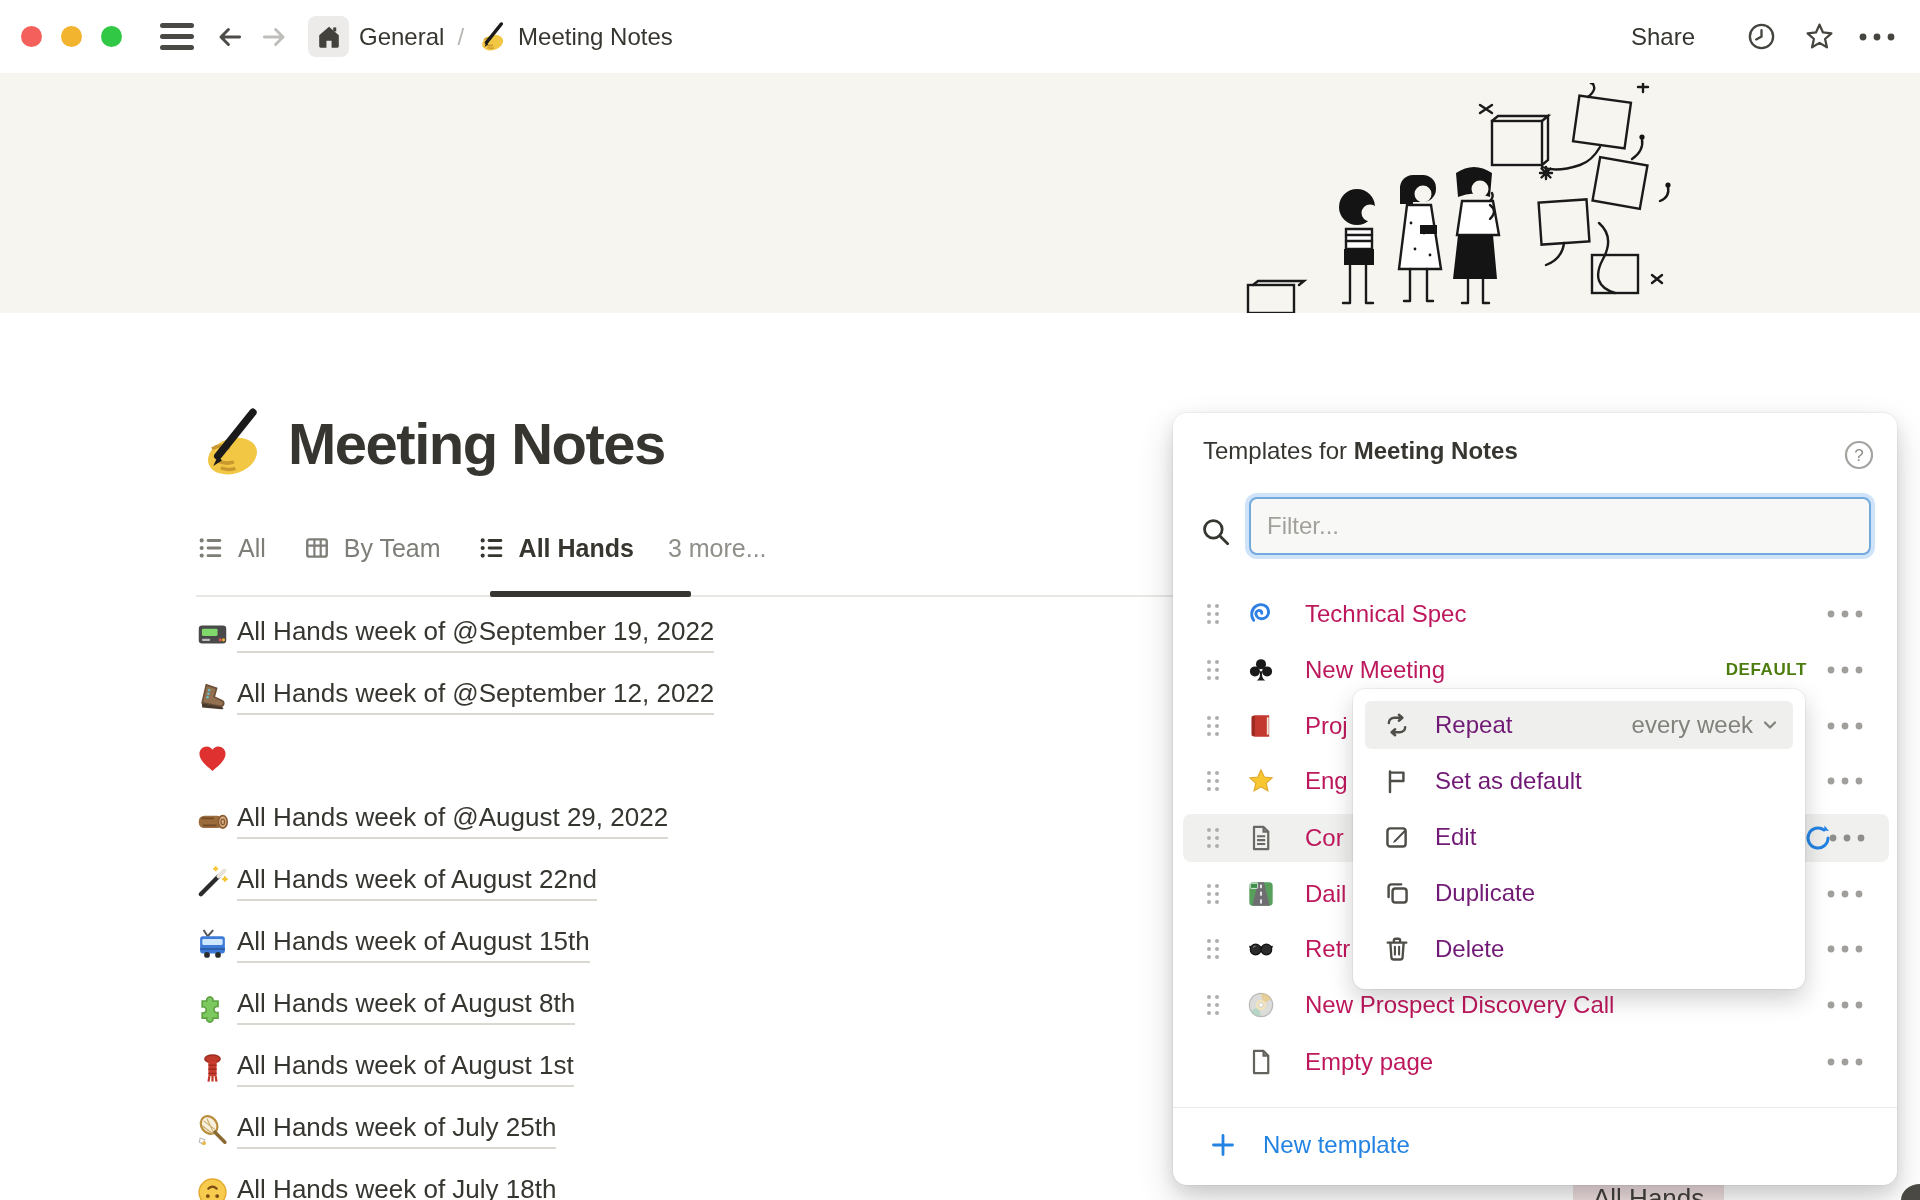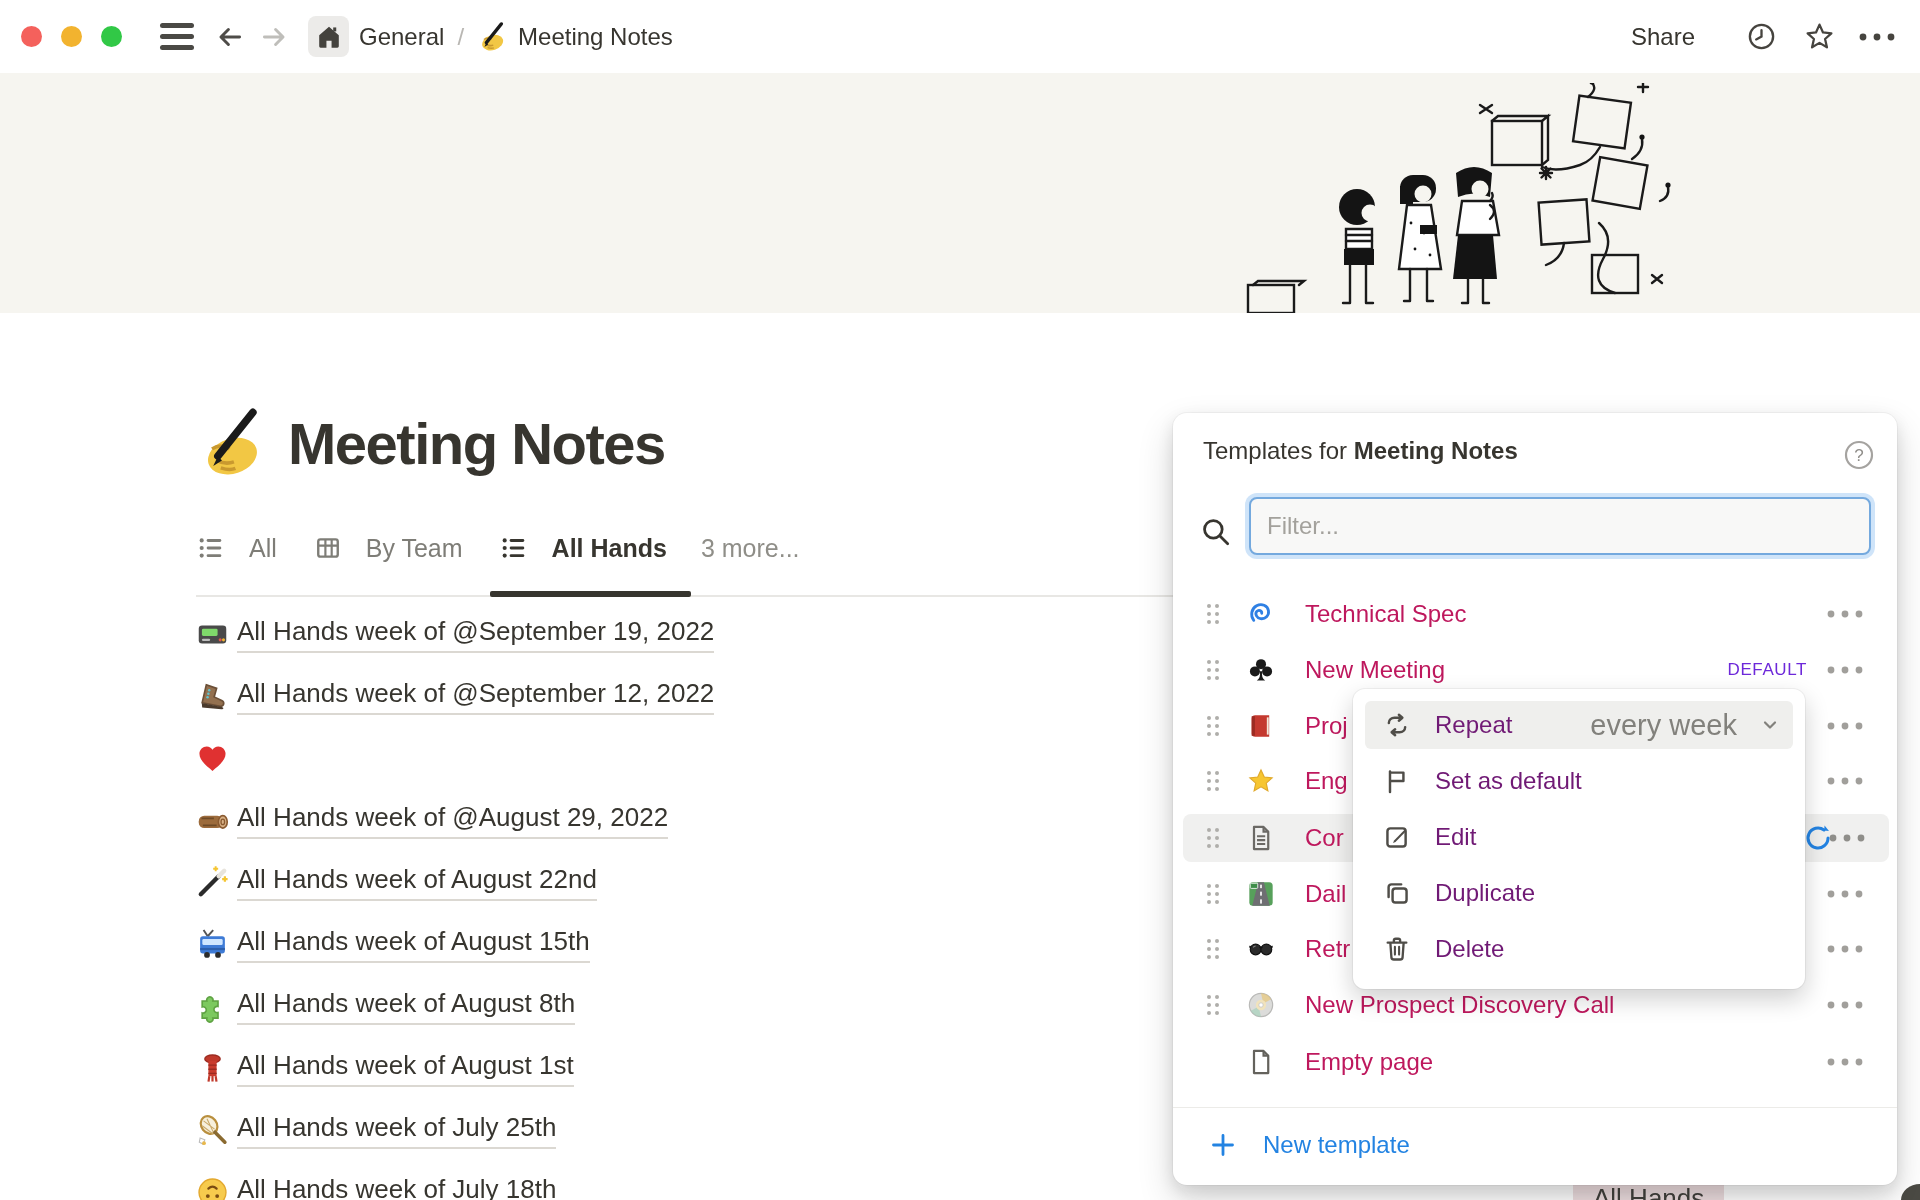--- a/index.html
+++ b/index.html
@@ -27,21 +27,21 @@
   
   .banner { position:absolute; left:0; top:73px; width:1920px; height:240px; background:#F6F5F0; overflow:hidden; }
   .banner svg.illo { position:absolute; left:1240px; top:10px; width:440px; height:230px; }
 
   
   .page-title { position:absolute; left:196px; top:408px; display:flex; align-items:center; gap:22px; }
   .page-title .t-emoji { width:70px; height:70px; }
   .page-title h1 { font-size:58px; font-weight:800; letter-spacing:-1.5px; color:#37352F; }
 
   .tabs { position:absolute; left:198px; top:526px; height:44px; display:flex; align-items:center; }
-  .tab { display:flex; align-items:center; gap:25px; font-size:25px; color:#7E7D77; cursor:pointer; }
+  .tab { display:flex; align-items:center; gap:14px; font-size:25px; color:#7E7D77; cursor:pointer; }
   .tab svg { width:26px; height:26px; }
   .tab.active { color:#37352F; font-weight:700; }
   .tab + .tab { margin-left:38px; }
   .more-tabs { margin-left:34px; font-size:25px; color:#8F8E88; cursor:pointer; }
   .tabs-divider { position:absolute; left:196px; top:595px; width:1528px; height:2px; background:#E8E7E4; }
   .tab-underline { position:absolute; left:490px; top:591px; width:201px; height:6px; background:#37352F; border-radius:2px; }
 
   .doc-list { position:absolute; left:196px; top:603px; width:920px; }
   .doc-item { height:62px; display:flex; align-items:center; gap:8px; cursor:pointer; }
   .doc-item .d-ico { width:33px; height:33px; flex:none; }
@@ -67,39 +67,39 @@
     font-family:"Liberation Sans","DejaVu Sans",sans-serif; }
   .filter-input::placeholder { color:#A3A19C; }
 
   .tpl-row { position:absolute; left:10px; width:704px; height:48px; display:flex; align-items:center; cursor:pointer; }
   .tpl-row.hl { background:#F0F0EF; border-radius:8px; width:706px; }
   .grip { width:16px; height:24px; margin-left:22px; flex:none; cursor:grab; }
   .grip.ghost { visibility:hidden; }
   .tpl-ico { width:28px; height:28px; margin-left:26px; flex:none; }
   .tpl-label { font-size:24px; color:#be185d; margin-left:30px; white-space:nowrap; }
   .tpl-right { margin-left:auto; display:flex; align-items:center; }
-  .default-badge { font-size:17px; letter-spacing:.6px; color:#6d28d9; margin-right:18px; }
+  .default-badge { font-size:17px; letter-spacing:.6px; color:#4d7c0f; margin-right:18px;font-weight:bold; }
   .row-dots { width:40px; height:10px; margin-right:22px; cursor:pointer; }
   .repeat-ind { position:absolute; left:620px; top:9px; width:30px; height:30px; }
   .tpl-divider { position:absolute; left:0; top:694px; width:724px; height:1px; background:#ECEBE8; }
   .new-tpl { position:absolute; left:36px; top:708px; height:48px; display:flex; align-items:center;
     gap:26px; color:#2383E2; font-size:24px; cursor:pointer; }
   .new-tpl svg { width:28px; height:28px; }
 
   
   .ctx-menu { position:absolute; left:1353px; top:689px; width:452px; height:300px; background:#fff;
     border-radius:12px; z-index:30;
     box-shadow:0 0 0 1px rgba(15,15,15,.05), 0 10px 24px rgba(15,15,15,.20); }
   .ctx-item { position:absolute; left:12px; width:428px; height:48px; display:flex; align-items:center;
     border-radius:6px; cursor:pointer; }
   .ctx-item.hl { background:#EFEFED; }
   .ctx-item .c-ico { width:28px; height:28px; margin-left:18px; flex:none; }
   .ctx-item .c-label { font-size:24px; color:#701a75; margin-left:24px; }
-  .ctx-value { margin-left:auto; margin-right:14px; display:flex; align-items:center; gap:24px;
-    color:#82817C; font-size:29px; }
+  .ctx-value { margin-left:auto; margin-right:14px; display:flex; align-items:center; gap:8px;
+    color:#82817C; font-size:24px; }
   .ctx-value svg { width:18px; height:18px; }
 </style>
 </head>
 <body>
 
 <svg width="0" height="0" style="position:absolute">
   <defs>
     <symbol id="sym-writing-hand" viewBox="0 0 24 24">
       <ellipse cx="12.5" cy="16.5" rx="8.6" ry="6" fill="#F2C744" transform="rotate(-18 12.5 16.5)"></ellipse>
       <path d="M5.5 14 q3 -2 6 0" stroke="#C9992F" stroke-width="1.2" fill="none"></path>

